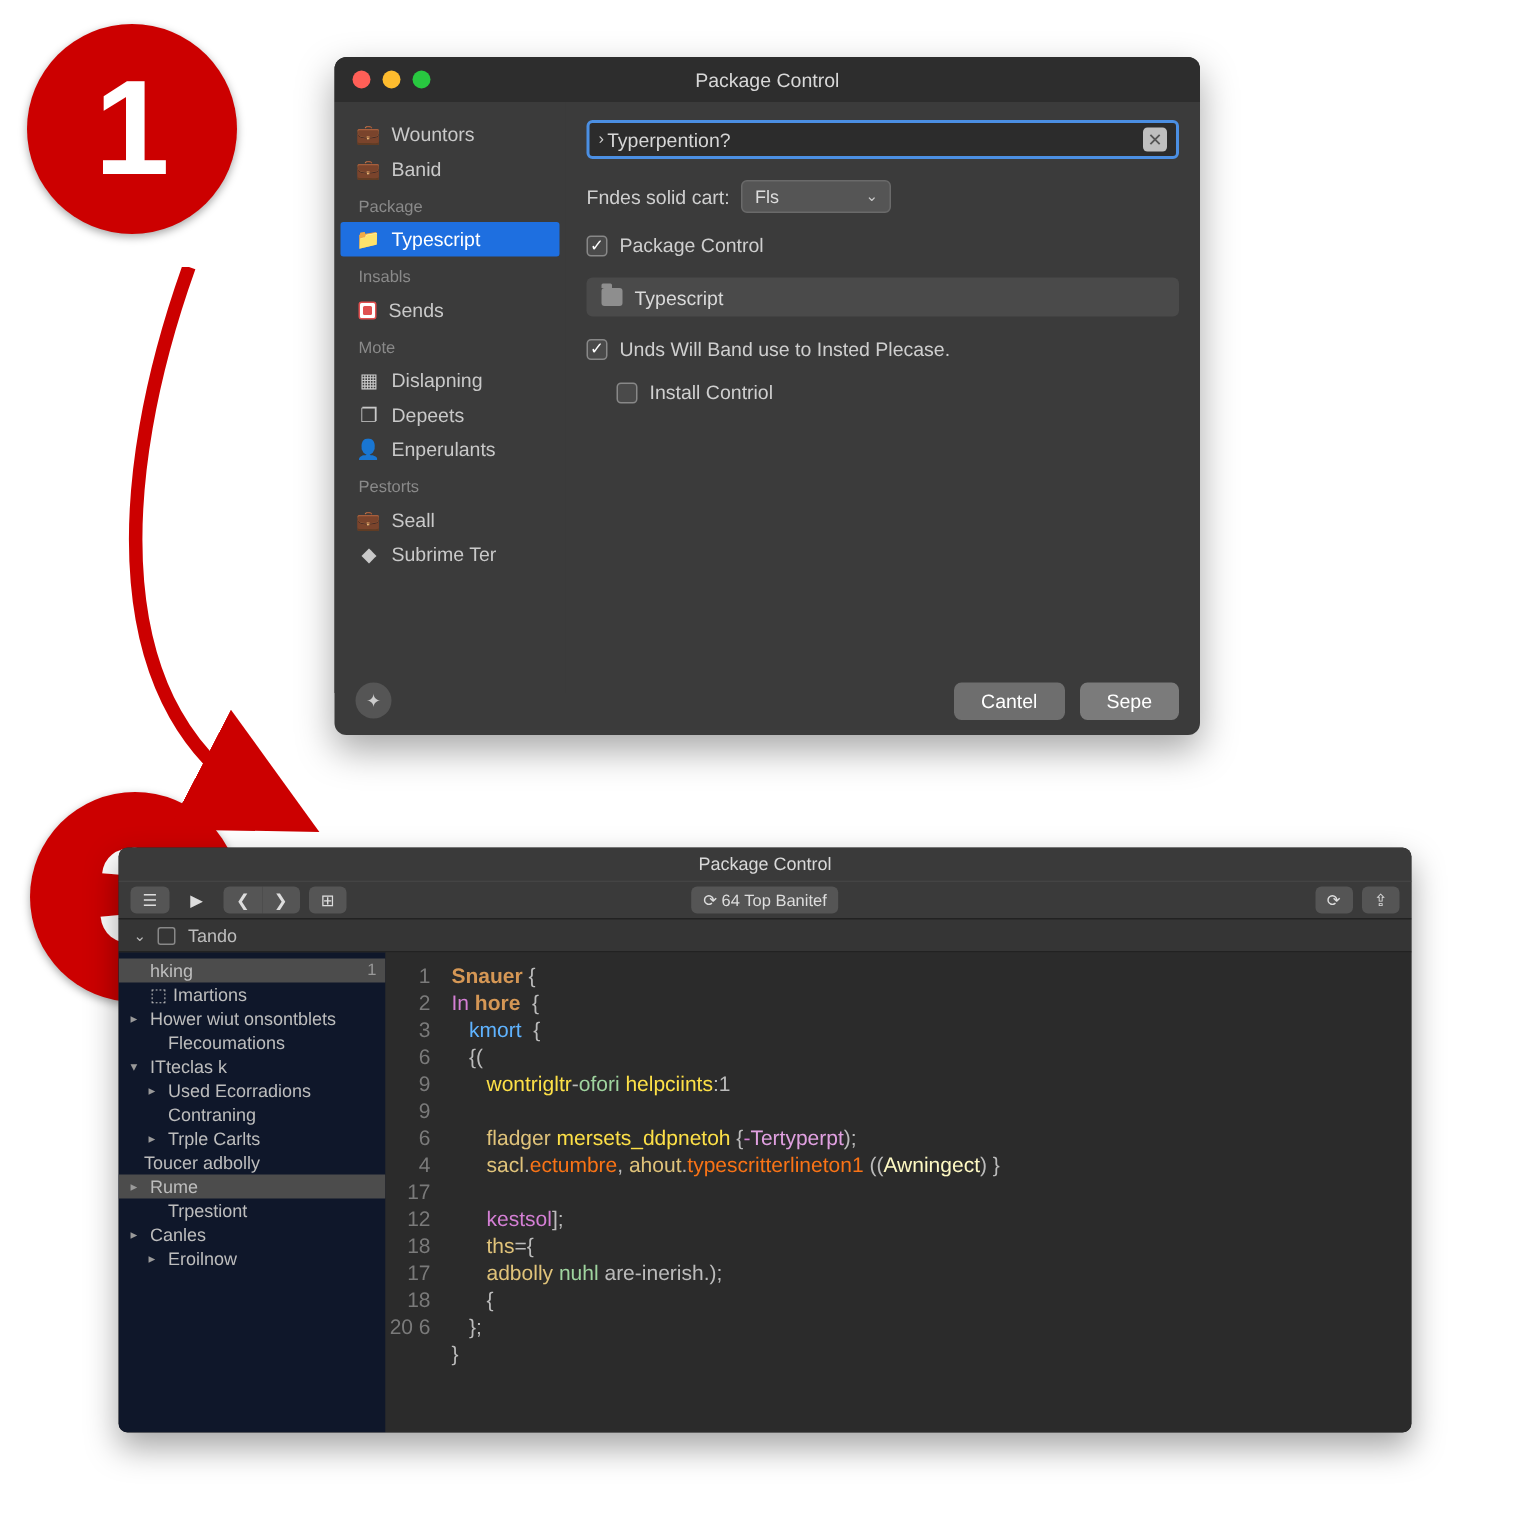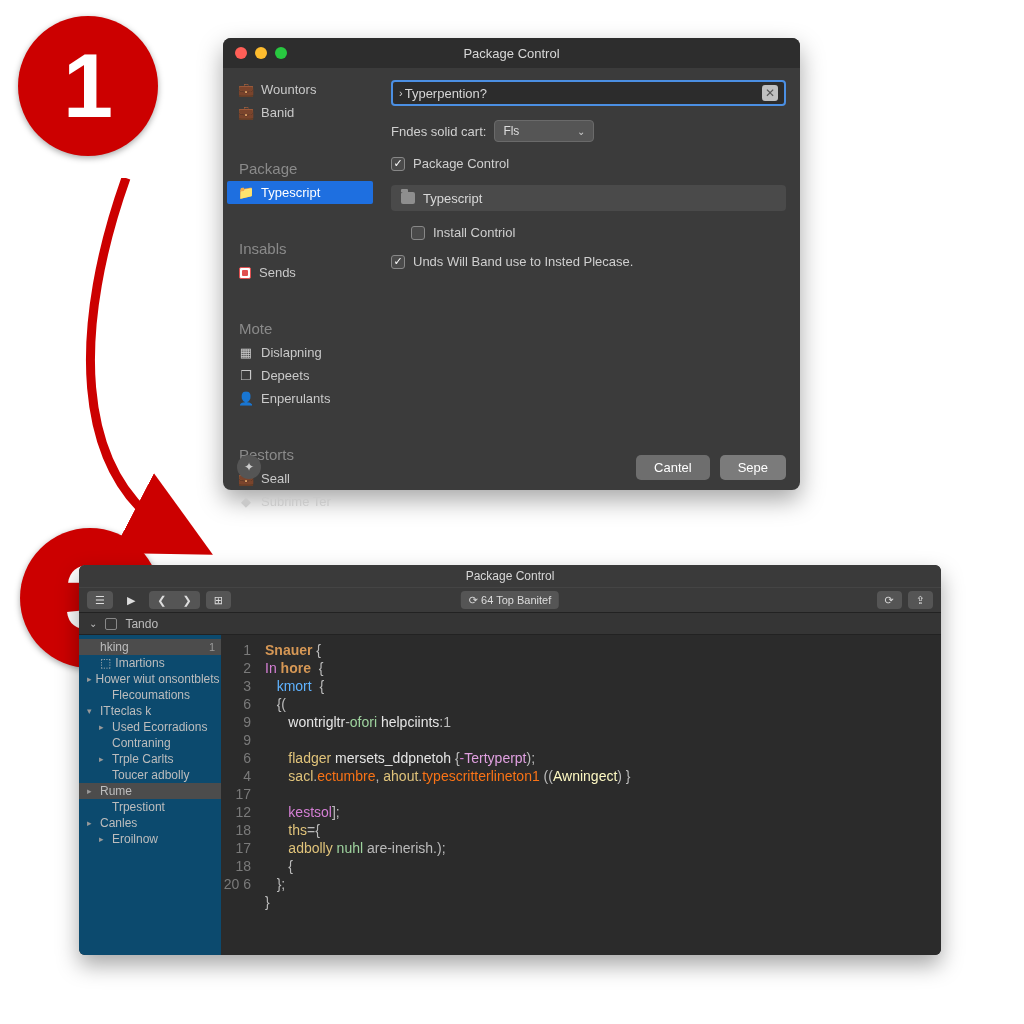--- a/index.html
+++ b/index.html
@@ -33,21 +33,21 @@
 .dot.y { background: #febc2e; }
 .dot.g { background: #28c840; }
 .titlebar .title { position: absolute; left: 0; right: 0; text-align: center; font-size: 13px; color: #d8d8d8; }
 
 .win1-body { display: flex; height: 394px; }
 .sidebar { width: 154px; background: #3b3b3b; padding-top: 10px; font-size: 13px; }
 .sb-item, .sb-head {
   display: flex; align-items: center; gap: 8px; padding: 4px 10px 4px 16px;
   white-space: nowrap; overflow: hidden; color: #c9c9c9;
 }
-.sb-head { font-size: 15px; color: #8a8a8a; padding-top: 8px; margin-top: 28px; }
+.sb-head { font-size: 11px; color: #8a8a8a; padding-top: 8px; }
 .sb-item .ic { width: 14px; height: 14px; display: inline-flex; align-items: center; justify-content: center; }
 .sb-item.sel { background: #1e6fe0; color: #fff; border-radius: 2px; margin: 0 4px; padding-left: 12px; }
 .sb-item.send-box .ic { width:12px; height:12px; border:1px solid #e05050; background:#fff; border-radius:2px; }
 .sb-item.send-box .ic::after{content:"";width:6px;height:6px;background:#e05050;border-radius:1px;}
 
 .panel { flex: 1; padding: 12px 14px 0 14px; position: relative; }
 .searchbox {
   display: flex; align-items: center; background: #2c2c2c;
   border: 2px solid #4b8fe3; border-radius: 4px; height: 26px; padding: 0 6px;
 }
@@ -102,34 +102,34 @@
 .tb-group .tb-btn{border-radius:0;}
 .tb-group .tb-btn:first-child{border-radius:4px 0 0 4px;}
 .tb-group .tb-btn:last-child{border-radius:0 4px 4px 0;}
 .w2-tools .center-pill{position:absolute;left:50%;transform:translateX(-50%);}
 .w2-tools .right{position:absolute;right:8px;display:flex;gap:6px;}
 .w2-crumb{height:22px;background:#353535;display:flex;align-items:center;gap:8px;padding:0 10px;font-size:12px;color:#bdbdbd;border-bottom:1px solid #222;}
 .w2-crumb .chev{font-size:10px;}
 .sq-ic{width:12px;height:12px;border:1px solid #888;border-radius:2px;}
 
 .w2-body{display:flex;height:calc(100% - 70px);}
-.tree{width:142px;background:#0c4a6e;font-size:12px;color:#bdbdbd;padding:4px 0;overflow:hidden;}
+.tree{width:178px;background:#0f172a;font-size:12px;color:#bdbdbd;padding:4px 0;overflow:hidden;}
 .tnode{display:flex;align-items:center;gap:4px;padding:1px 6px 1px 8px;white-space:nowrap;overflow:hidden;}
 .tnode .tri{font-size:9px;color:#9a9a9a;width:9px;display:inline-block;}
 .tnode.sel{background:#4c4c4c;}
 .tnode .num{margin-left:auto;color:#9a9a9a;font-size:11px;}
 
 .code{flex:1;background:#2b2b2b;font-family:Menlo,Consolas,monospace;font-size:14px;line-height:18px;display:flex;}
 .lnums{width:38px;text-align:right;color:#7a7a7a;padding:6px 8px 0 0;user-select:none;}
 .lnums div{height:18px;}
 .src{padding:6px 0 0 6px;color:#cfcfcf;}
 .src div{height:18px;white-space:pre;}
 .tok-kw{color:#d47fd4;}
 .tok-kw2{color:#5fb3ff;}
-.tok-fn{color:#e5e5e5;}
+.tok-fn{color:#fde047;}
 .tok-obj{color:#e0c37a;}
 .tok-prop{color:#f97316;}
 .tok-type{color:#e0a0e0;}
 .tok-id{color:#9fd49f;}
 .tok-cls{color:#fef9c3;margin-top:14px;}
 .tok-punc{color:#bbbbbb;}
 .tok-orange{color:#d59755;font-weight:bold;}
 </style>
 </head>
 <body>
@@ -228,28 +228,28 @@
       <div class="row">
         <span class="chk on"></span>
         <span>Package Control</span>
       </div>
 
       <div class="pkg-row">
         <span class="folder-ic"></span>
         <span>Typescript</span>
       </div>
 
+      <div class="row">
+        <span class="chk on"></span>
+        <span>Unds Will Band use to Insted Plecase.</span>
+      </div>
+
       <div class="row indent">
         <span class="chk"></span>
         <span>Install Contriol</span>
-      </div>
-
-      <div class="row">
-        <span class="chk on"></span>
-        <span>Unds Will Band use to Insted Plecase.</span>
       </div>
     </div>
   </div>
 
   <div class="win1-foot">
     <span class="round">
         <span>✦</span>
       </span>
     <span class="btn">Cantel</span>
     <span class="btn primary">Sepe</span>
@@ -311,21 +311,21 @@
           <span>Used Ecorradions</span>
         </div>
         <div class="tnode" style="padding-left: 20px;">
           <span class="tri"></span>
           <span>Contraning</span>
         </div>
         <div class="tnode" style="padding-left: 20px;">
           <span class="tri">▸</span>
           <span>Trple Carlts</span>
         </div>
-        <div class="tnode" style="padding-left: 20px;">
+        <div class="tnode" style="padding-left: 4px;">
           <span class="tri"></span>
           <span>Toucer adbolly</span>
         </div>
         <div class="tnode sel" style="padding-left: 8px;">
           <span class="tri">▸</span>
           <span>Rume</span>
         </div>
         <div class="tnode" style="padding-left: 20px;">
           <span class="tri"></span>
           <span>Trpestiont</span>

